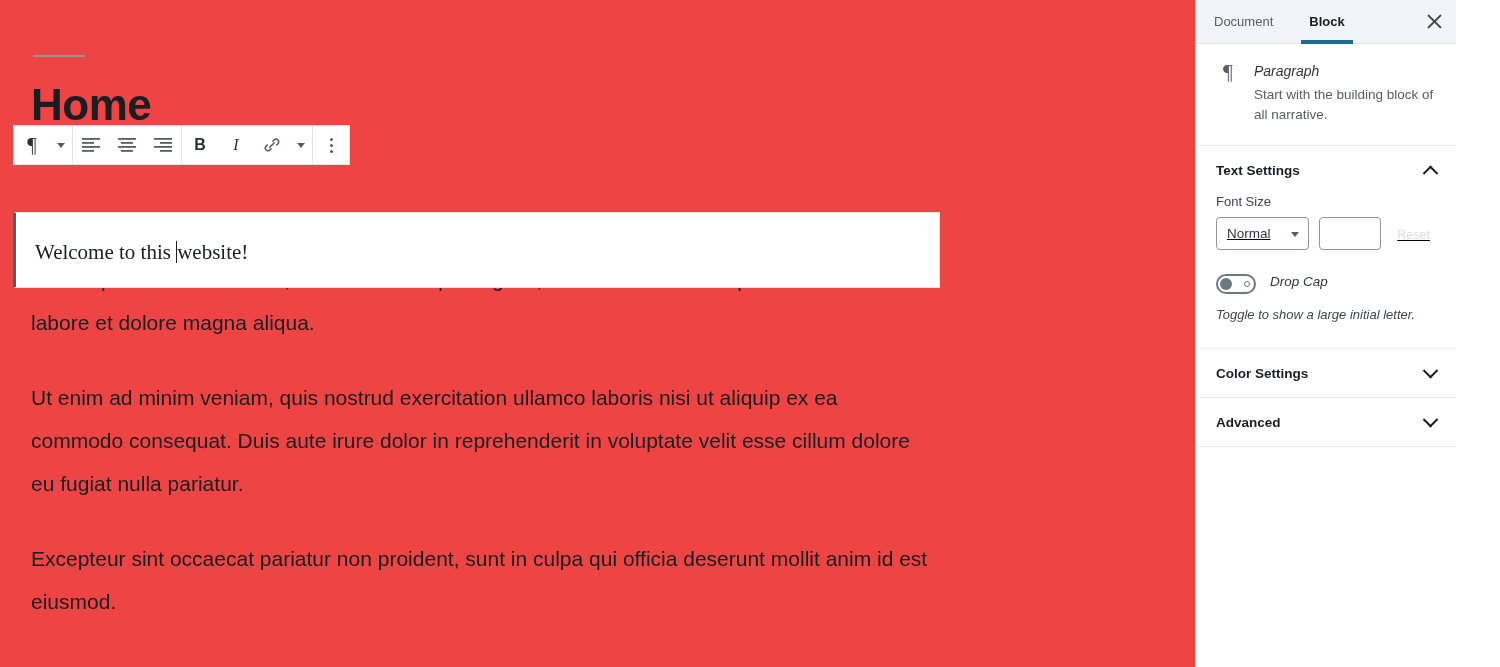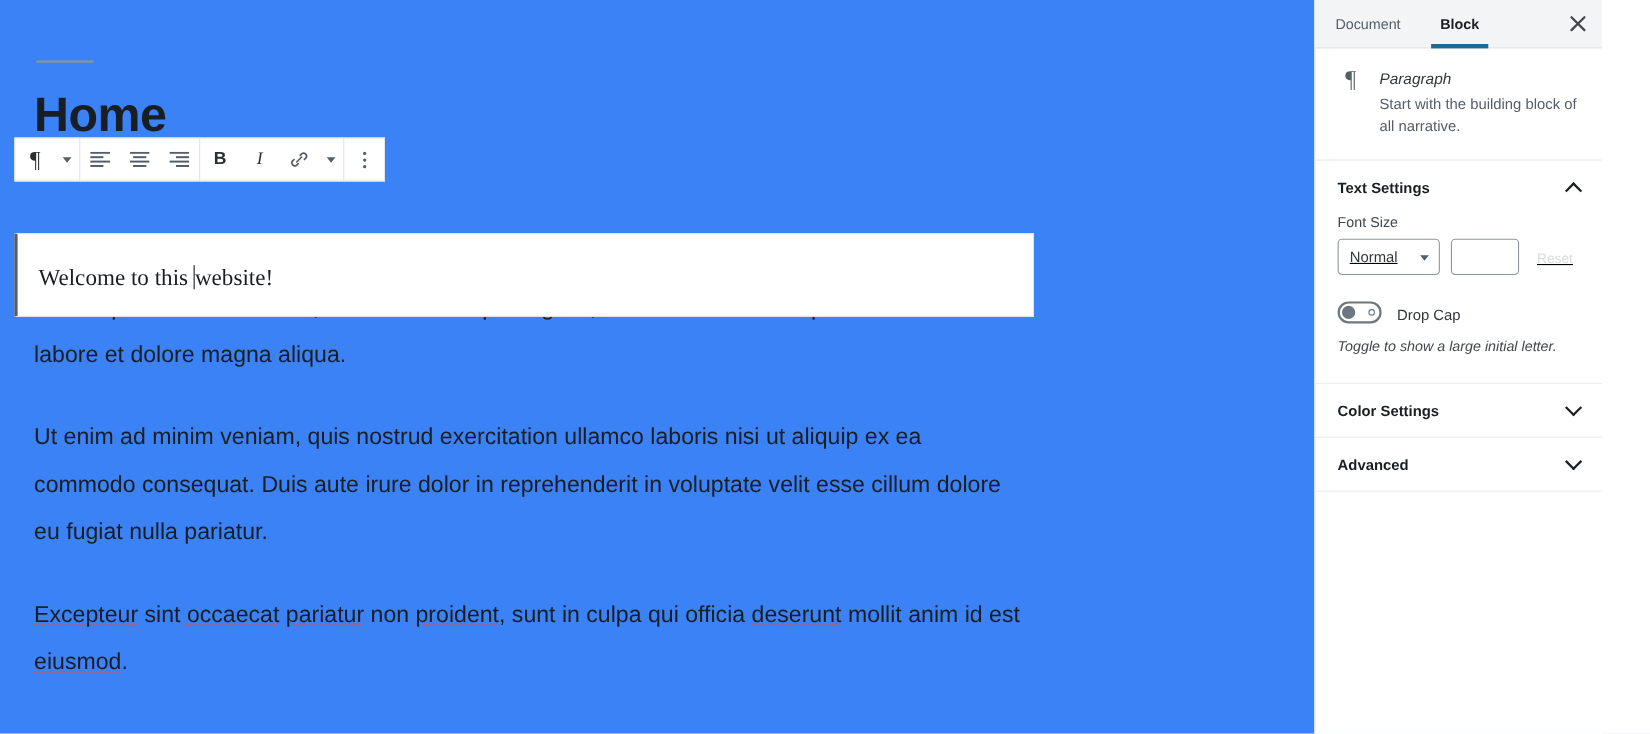--- a/index.html
+++ b/index.html
@@ -16,21 +16,21 @@
     position: relative;
     width: 1500px; height: 667px;
     background: #fff;
   }
 
   
   .editor {
     position: absolute;
     left: 0; top: 0;
     width: 1195px; height: 667px;
-    background: #3b82f6;
+    background: #ef4444;
     overflow: hidden;
   }
 
   .permalink-dash {
     position: absolute;
     left: 33px; top: 55px;
     width: 52px; height: 0;
     border-top: 2px solid #8f9496;
   }
 
@@ -302,23 +302,24 @@
     background: transparent;
     border-radius: 3px;
     font-size: 12.5px;
     color: #d9dcdf;
     cursor: default;
     font-family: "Liberation Sans", sans-serif;
   }
 
   .toggle-row {
     display: flex;
-    align-items: flex-end;
+    align-items: flex-start;
     gap: 14px;
     margin-top: 24px;
+    font-style: italic;
   }
   .toggle {
     position: relative;
     width: 40px; height: 20px;
     border-radius: 10px;
     border: 2px solid #6c7781;
     background: #fff;
     cursor: pointer;
     padding: 0;
     display: block;

